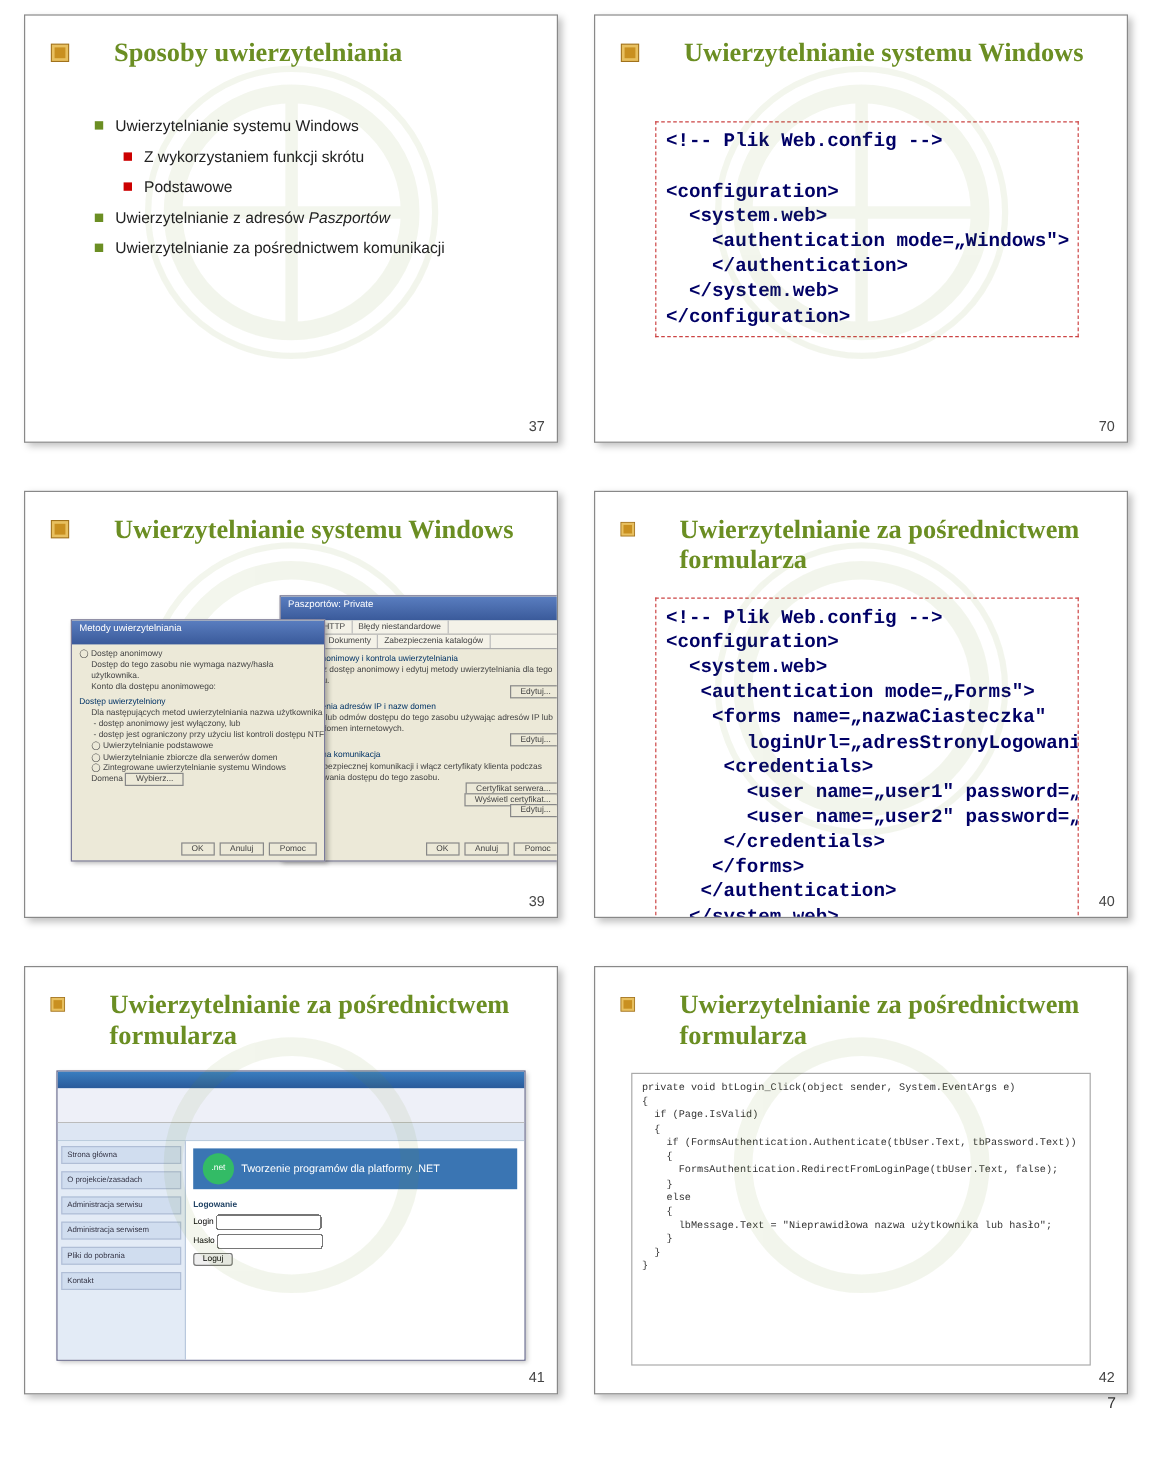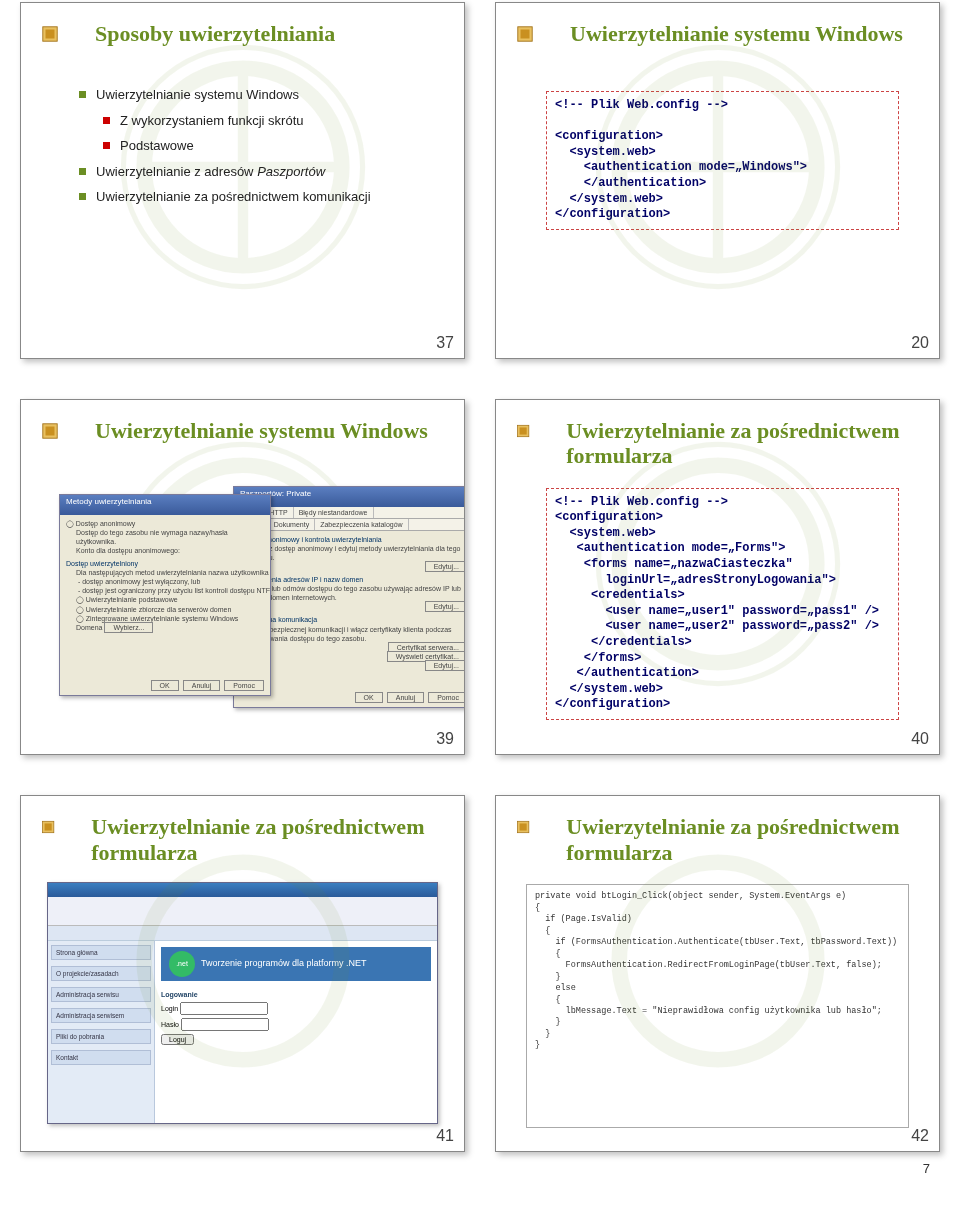--- a/index.html
+++ b/index.html
@@ -7,21 +7,21 @@
     padding: 0;
     background: #fff;
     font-family: Tahoma, Verdana, sans-serif;
     width: 960px;
   }
   .page {
     width: 960px;
     height: 1178px;
     position: relative;
     box-sizing: border-box;
-    padding: 2px 0;
+    padding: 12px 0;
   }
   .grid {
     display: grid;
     grid-template-columns: 1fr 1fr;
     grid-template-rows: 1fr 1fr 1fr;
     gap: 40px 30px;
     padding: 0 20px;
     height: 1150px;
   }
   .slide {
@@ -86,36 +86,36 @@
     margin-right: 10px;
     flex-shrink: 0;
   }
   .sq.green { background: #6b8e23; }
   .sq.red   { background: #c00; }
   .italic { font-style: italic; }
   .slidenum {
     position: absolute;
     right: 10px;
     bottom: 6px;
-    font-size: 16px;
+    font-size: 12px;
     color: #444;
   }
   .pagenum {
     position: absolute;
     right: 30px;
     bottom: 2px;
     font-size: 13px;
     color: #333;
   }
   .code-box {
     border: 1px dashed #c44;
     padding: 6px 8px;
     margin: 6px 20px 0 30px;
     font-family: "Courier New", monospace;
-    font-size: 12px;
+    font-size: 16px;
     color: #006;
     font-weight: bold;
     white-space: pre;
     line-height: 1.3;
     background: rgba(255,255,255,0.6);
     overflow: hidden;
   }
   .pre-line { white-space: pre; }
   .fake-window {
     margin: 4px 12px 0 12px;
@@ -248,21 +248,21 @@
         <h2 class="slide-title">Uwierzytelnianie systemu Windows</h2>
       </div>
       <div class="code-box">&lt;!-- Plik Web.config --&gt;
 
 &lt;configuration&gt;
   &lt;system.web&gt;
     &lt;authentication mode=„Windows"&gt;
     &lt;/authentication&gt;
   &lt;/system.web&gt;
 &lt;/configuration&gt;</div>
-      <div class="slidenum">20</div>
+      <div class="slidenum">70</div>
     </div>
 
     <div class="slide">
       <div class="slide-watermark">
         <svg viewBox="0 0 100 100">
             <circle cx="50" cy="50" r="38" fill="none" stroke="#6b8e23" stroke-width="6"></circle>
             <circle cx="50" cy="50" r="46" fill="none" stroke="#6b8e23" stroke-width="2"></circle>
           </svg>
       </div>
       <div class="title-wrap">
@@ -301,21 +301,21 @@
               <span class="fake-btn">Edytuj...</span>
             </div>
           </div>
           <div class="fake-btnrow">
             <span class="fake-btn">OK</span>
             <span class="fake-btn">Anuluj</span>
             <span class="fake-btn">Pomoc</span>
           </div>
         </div>
 
-        <div class="fake-window" style="position:absolute;left:6px;top:8px;width:210px;height:200px;">
+        <div class="fake-window" style="position:absolute;left:6px;top:20px;width:210px;height:200px;">
           <div class="titlebar">Metody uwierzytelniania</div>
           <div class="fake-body">
             <div class="radio">Dostęp anonimowy</div>
             <div class="indent">Dostęp do tego zasobu nie wymaga nazwy/hasła użytkownika.</div>
             <div class="indent">Konto dla dostępu anonimowego:</div>
             <div style="color:#036;margin-top:4px;">Dostęp uwierzytelniony</div>
             <div class="indent pre-line">Dla następujących metod uwierzytelniania nazwa użytkownika i hasło są wymagane gdy:
  - dostęp anonimowy jest wyłączony, lub
  - dostęp jest ograniczony przy użyciu list kontroli dostępu NTFS</div>
             <div class="radio indent">Uwierzytelnianie podstawowe</div>
@@ -418,21 +418,21 @@
       <div class="codepane">private void btLogin_Click(object sender, System.EventArgs e)
 {
   if (Page.IsValid)
   {
     if (FormsAuthentication.Authenticate(tbUser.Text, tbPassword.Text))
     {
       FormsAuthentication.RedirectFromLoginPage(tbUser.Text, false);
     }
     else
     {
-      lbMessage.Text = "Nieprawidłowa config użytkownika lub hasło";
+      lbMessage.Text = "Nieprawidłowa nazwa użytkownika lub hasło";
     }
   }
 }</div>
       <div class="slidenum">42</div>
     </div>
 
   </div>
   <div class="pagenum">7</div>
 </div>
 

